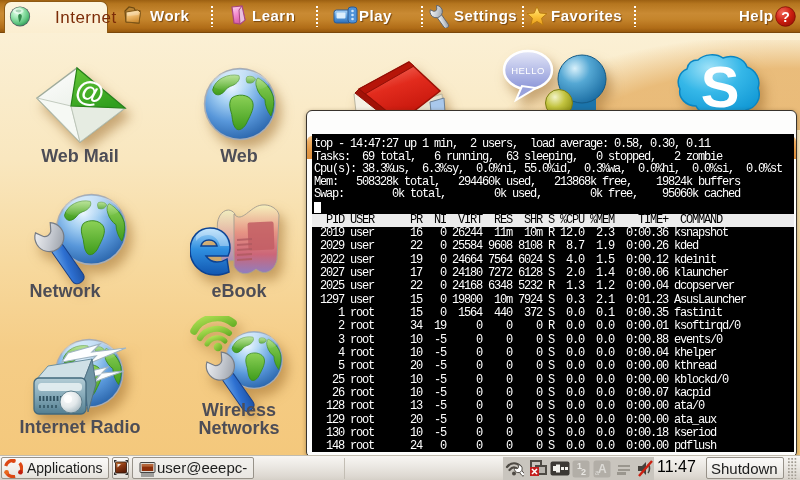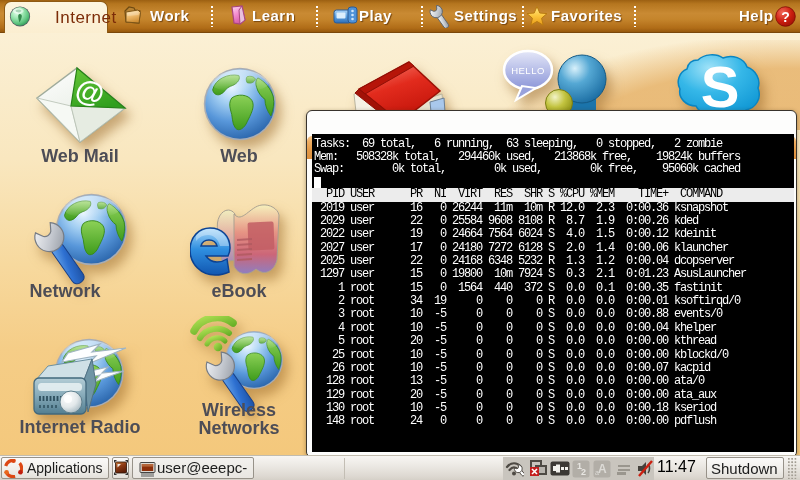--- a/index.html
+++ b/index.html
@@ -403,21 +403,23 @@
             <rect x="6" y="3.5" width="8" height="8" fill="none" stroke="#fff" stroke-width="2.2"></rect>
           </svg>
         </div>
    <div class="wbtn" style="left:465px">
           <svg width="20" height="15">
             <path d="M5 3 L14 12 M14 3 L5 12" stroke="#fff" stroke-width="2.6" stroke-linecap="round"></path>
           </svg>
         </div>
   </div>
   <div id="term">
+<div class="tl">top - 14:47:27 up 1 min,  2 users,  load average: 0.58, 0.30, 0.11</div>
 <div class="tl">Tasks:  69 total,   6 running,  63 sleeping,   0 stopped,   2 zombie</div>
+<div class="tl">Cpu(s): 38.3%us,  6.3%sy,  0.0%ni, 55.0%id,  0.3%wa,  0.0%hi,  0.0%si,  0.0%st</div>
 <div class="tl">Mem:   508328k total,   294460k used,   213868k free,    19824k buffers</div>
 <div class="tl">Swap:        0k total,        0k used,        0k free,    95060k cached</div>
 <div class="tl"><span class="cur"></span></div>
 <div class="tl tl2 th">  PID USER      PR  NI  VIRT  RES  SHR S %CPU %MEM    TIME+  COMMAND            </div>
 <div class="tl tl2"> 2019 user      16   0 26244  11m  10m R 12.0  2.3  0:00.36 ksnapshot</div>
 <div class="tl tl2"> 2029 user      22   0 25584 9608 8108 R  8.7  1.9  0:00.26 kded</div>
 <div class="tl tl2"> 2022 user      19   0 24664 7564 6024 S  4.0  1.5  0:00.12 kdeinit</div>
 <div class="tl tl2"> 2027 user      17   0 24180 7272 6128 S  2.0  1.4  0:00.06 klauncher</div>
 <div class="tl tl2"> 2025 user      22   0 24168 6348 5232 R  1.3  1.2  0:00.04 dcopserver</div>
 <div class="tl tl2"> 1297 user      15   0 19800  10m 7924 S  0.3  2.1  0:01.23 AsusLauncher</div>

